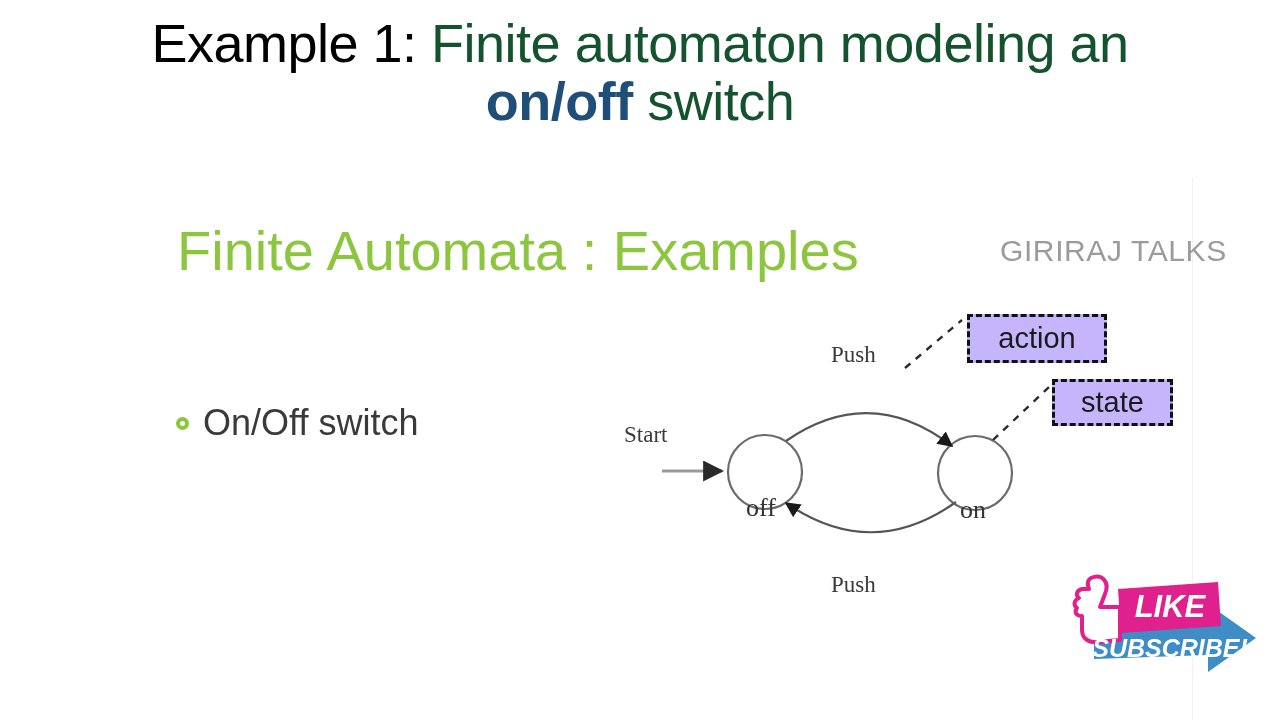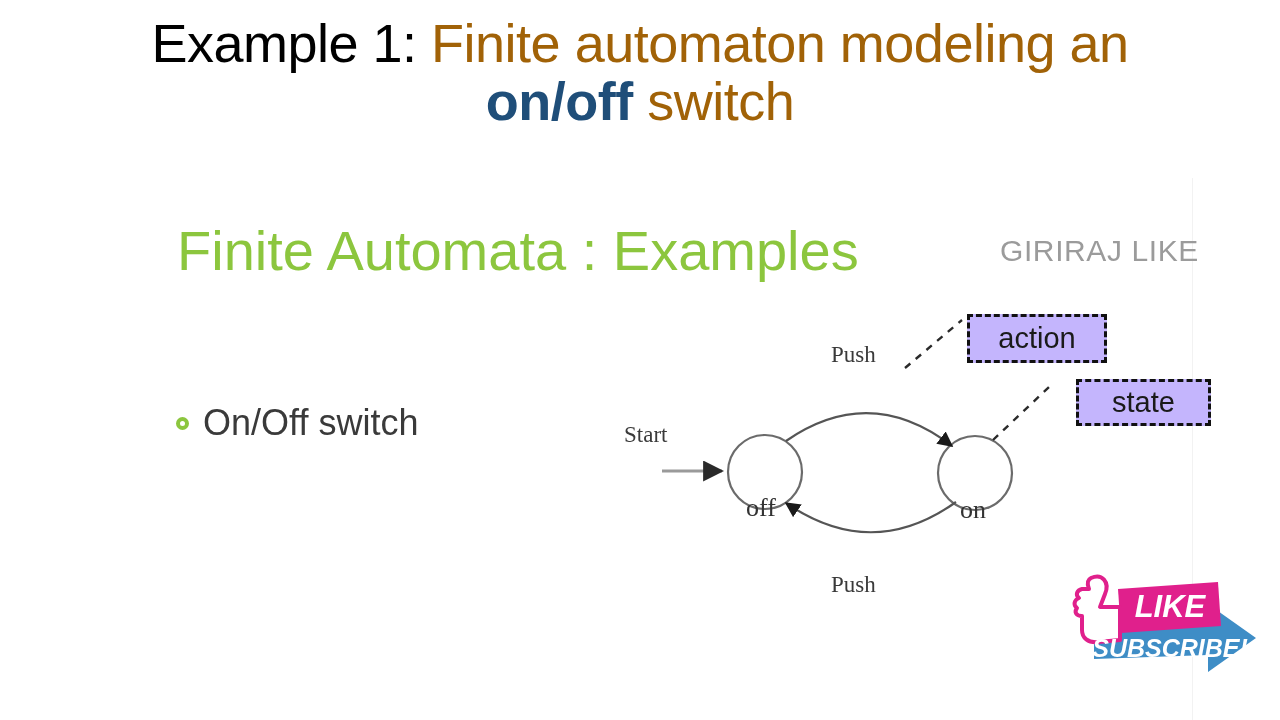--- a/index.html
+++ b/index.html
@@ -31,21 +31,21 @@
     width: 1100px;
     text-align: center;
     line-height: 1.08;
     font-size: 54px;
     font-family: "Liberation Sans", sans-serif;
     letter-spacing: -0.5px;
     white-space: normal;
   }
   #title-block .seg { display: inline; }
   .t-black { color: #000000; }
-  .t-blue  { color: #a16207; }
+  .t-blue  { color: #14532d; }
   .t-blue-bold { color: #1f4e79; font-weight: bold; }
 
   
   #picture-region {
     position: absolute;
     left: 88px;
     top: 180px;
     width: 1106px;
     height: 540px;
     background: #ffffff;
@@ -145,21 +145,21 @@
     align-items: center;
     justify-content: center;
     font-family: "Liberation Sans", sans-serif;
     font-size: 29px;
     color: #1a1a1a;
   }
   #callout-action {
     left: 967px;  top: 314px;  width: 140px; height: 49px;
   }
   #callout-state {
-    left: 1076px; top: 379px;  width: 135px; height: 47px;
+    left: 1052px; top: 379px;  width: 121px; height: 47px;
   }
 
   
   #like-subscribe {
     position: absolute;
     left: 1058px;
     top: 560px;
     width: 208px;
     height: 140px;
   }
@@ -171,21 +171,21 @@
 
   <div id="title-block">
     <span class="seg t-black">Example 1:</span><span class="seg t-blue"> Finite automaton modeling an </span><span class="seg t-blue-bold">on/off</span><span class="seg t-blue"> switch</span>
   </div>
 
   <div id="picture-region"></div>
   <div id="picture-edge"></div>
 
   <div id="green-heading">Finite Automata : Examples</div>
 
-  <div id="watermark">GIRIRAJ LIKE</div>
+  <div id="watermark">GIRIRAJ TALKS</div>
 
   <div id="bullet-row">
     <span id="bullet-marker"></span>
     <span id="bullet-text">On/Off switch</span>
   </div>
 
   <div id="automaton">
     <svg width="620" height="330" viewBox="0 0 620 330">
       <defs>
         <marker id="arrowBlack" viewBox="0 0 10 10" refX="9" refY="5" markerWidth="7" markerHeight="7" orient="auto-start-reverse">

